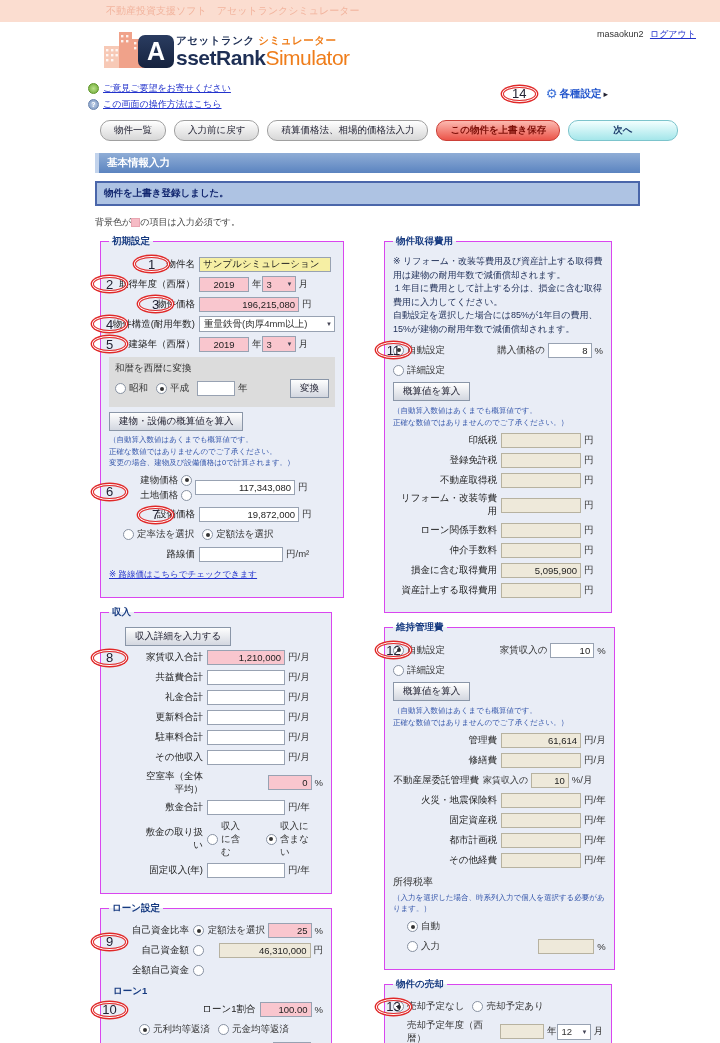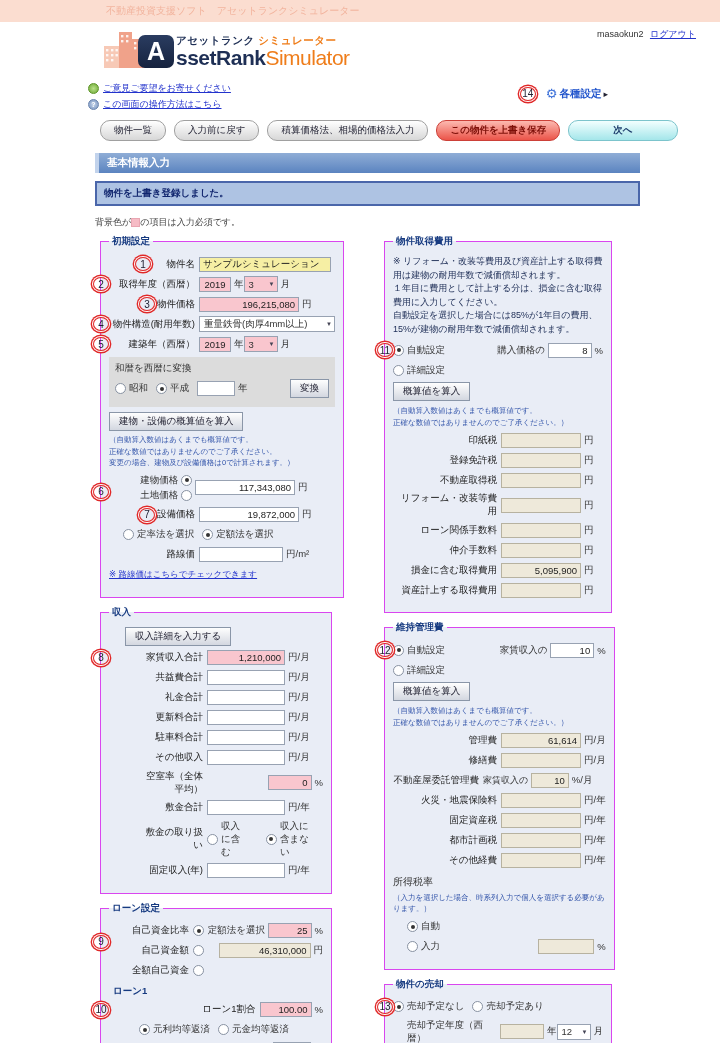--- a/index.html
+++ b/index.html
@@ -63,21 +63,21 @@
   .income-sec .lbl { width:94px;padding-left:36px; }
   .acq-sec .lbl, .maint-sec .lbl { width:104px; }
   .grow { flex:1; }
 
   .ipt { height:15px; border:1px solid #98a2b2; background:#fff; font-size:9.5px; padding:0 3px; color:#222; font-family:inherit; }
   .num { text-align:right; }
   .ctr { text-align:center; }
   .req { background:#f9c6ce; }
   .dis { background:#eee9da; border-color:#b7b2a0; }
   .yname { background:#f6efa4; }
-  .w34{width:34px}.w38{width:38px}.w44{width:44px}.w50{width:32px}.w52{width:52px}.w56{width:56px}.w78{width:78px}.w80{width:80px}.w84{width:84px}.w92{width:92px}
+  .w34{width:34px}.w38{width:38px}.w44{width:44px}.w50{width:50px}.w52{width:52px}.w56{width:56px}.w78{width:78px}.w80{width:80px}.w84{width:84px}.w92{width:92px}
   .w100{width:100px}.w132{width:132px}.w136{width:136px}
   .unit { margin-left:3px; white-space:nowrap; }
 
   .sel { display:inline-flex; align-items:center; justify-content:space-between; border:1px solid #98a2b2; background:#fff; height:16px; padding:0 2px 0 4px; font-size:9.5px; flex-shrink:0; cursor:pointer; }
   .sel .arr { font-size:6px; color:#445; margin-left:3px; }
   .sel.req { background:#f9c6ce; }
 
   .rd { width:11px; height:11px; border-radius:50%; border:1px solid #8892a2; background:#fff; display:inline-block; position:relative; margin-right:3px; flex-shrink:0; cursor:pointer; }
   .rd.on::after { content:""; position:absolute; left:2.5px; top:2.5px; width:4px; height:4px; border-radius:50%; background:#333; }
   .rlbl { margin-right:8px; }
@@ -90,21 +90,21 @@
   .note-s { color:#3355aa; font-size:7.5px; line-height:1.55; margin:3px 0; }
   .note-b { color:#1c2c55; font-size:9px; line-height:1.5; margin:3px 0 6px; }
   .subttl { font-weight:bold; color:#163a80; margin:6px 4px 2px; font-size:9.5px; }
   .plain-ttl { margin:6px 0 1px; }
   .ind { margin-left:14px; }
 
   .stack { display:flex; flex-direction:column; justify-content:center; }
   .stack .sline { display:flex; justify-content:flex-end; align-items:center; width:86px; margin:1px 0; }
 
   
-  .ann { position:absolute; left:-16px; top:50%; transform:translateY(-50%); width:16px; height:14px; border:1.3px solid #e02828; border-radius:50%; box-shadow:0 0 0 1px #fff, 0 0 0 2.4px #e02828; display:flex; align-items:center; justify-content:center; font-size:10px; color:#223; z-index:5; background:transparent; }
+  .ann { position:absolute; left:-16px; top:50%; transform:translateY(-50%); width:33px; height:14px; border:1.3px solid #e02828; border-radius:50%; box-shadow:0 0 0 1px #fff, 0 0 0 2.4px #e02828; display:flex; align-items:center; justify-content:center; font-size:13px; color:#223; z-index:5; background:transparent; }
   .ann.inline { position:static; transform:none; margin-right:8px; flex-shrink:0; }
   .a-l26 { left:26px; } .a-l30 { left:30px; }
   .a-top { top:12px; transform:none; }
 </style>
 </head>
 <body>
 
 <div class="page">
 
   <div class="topbar">

